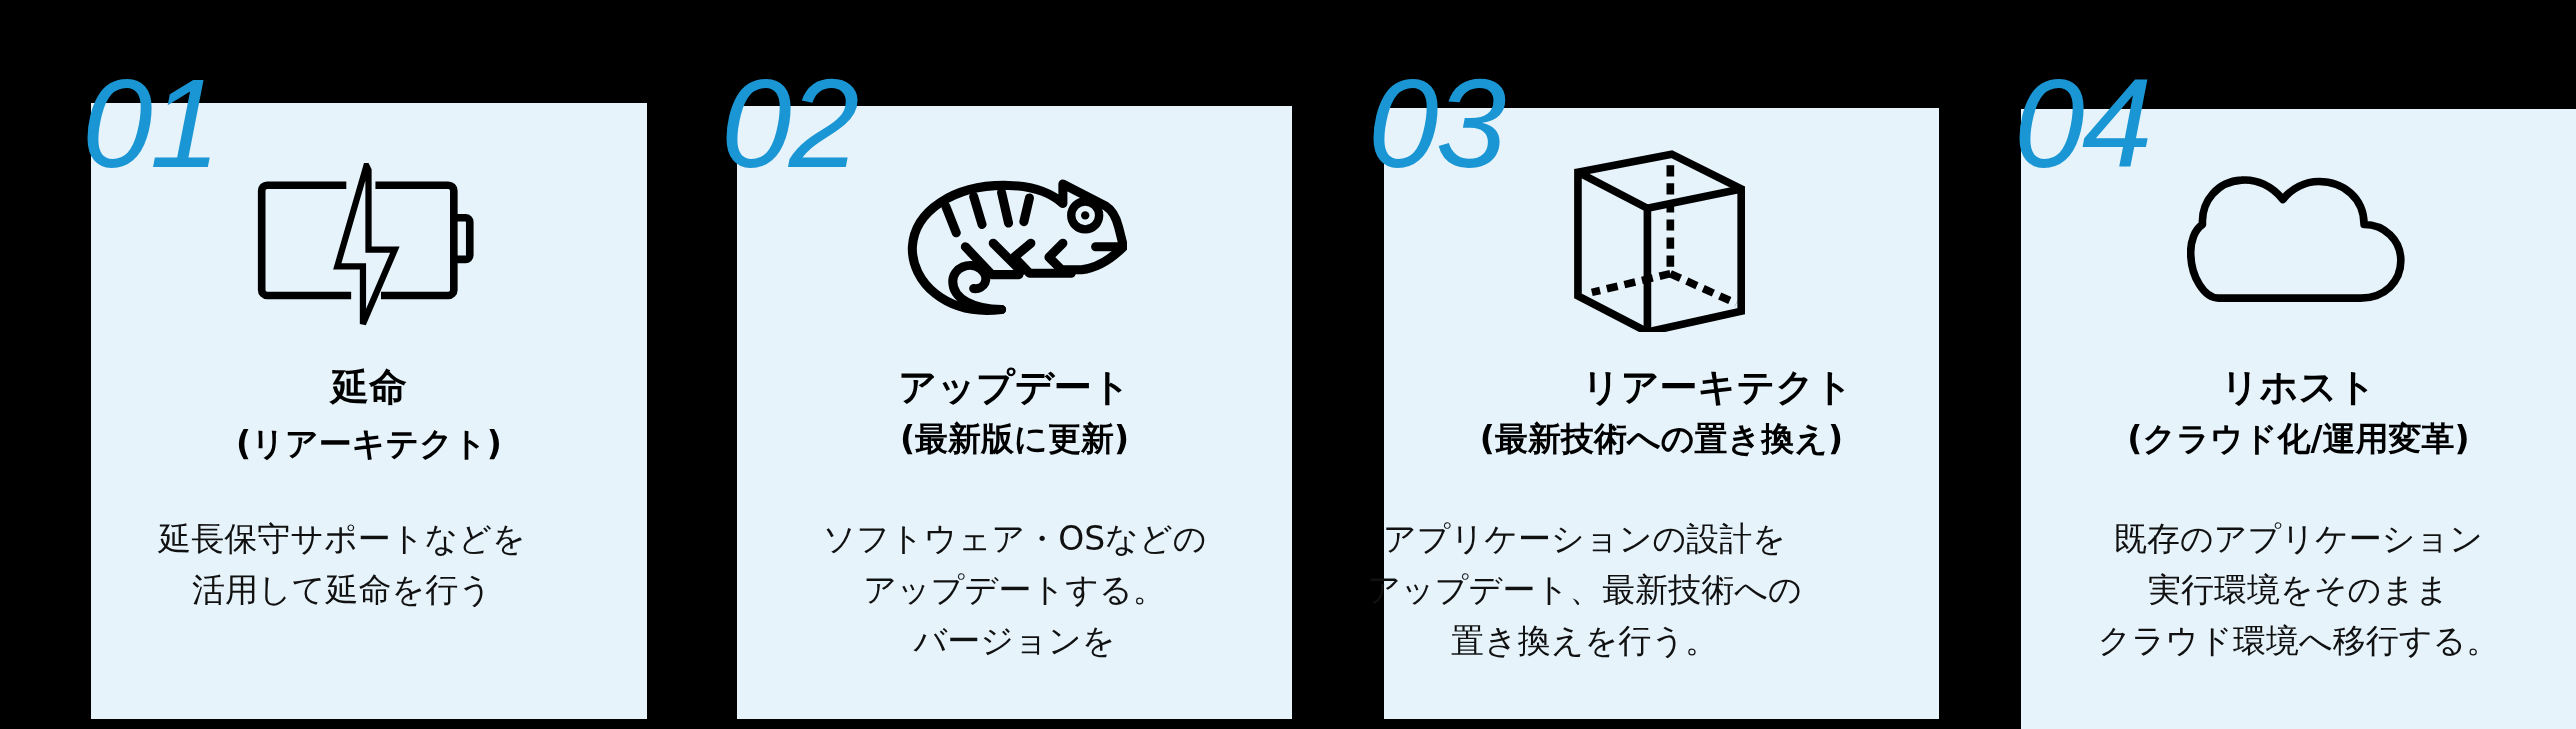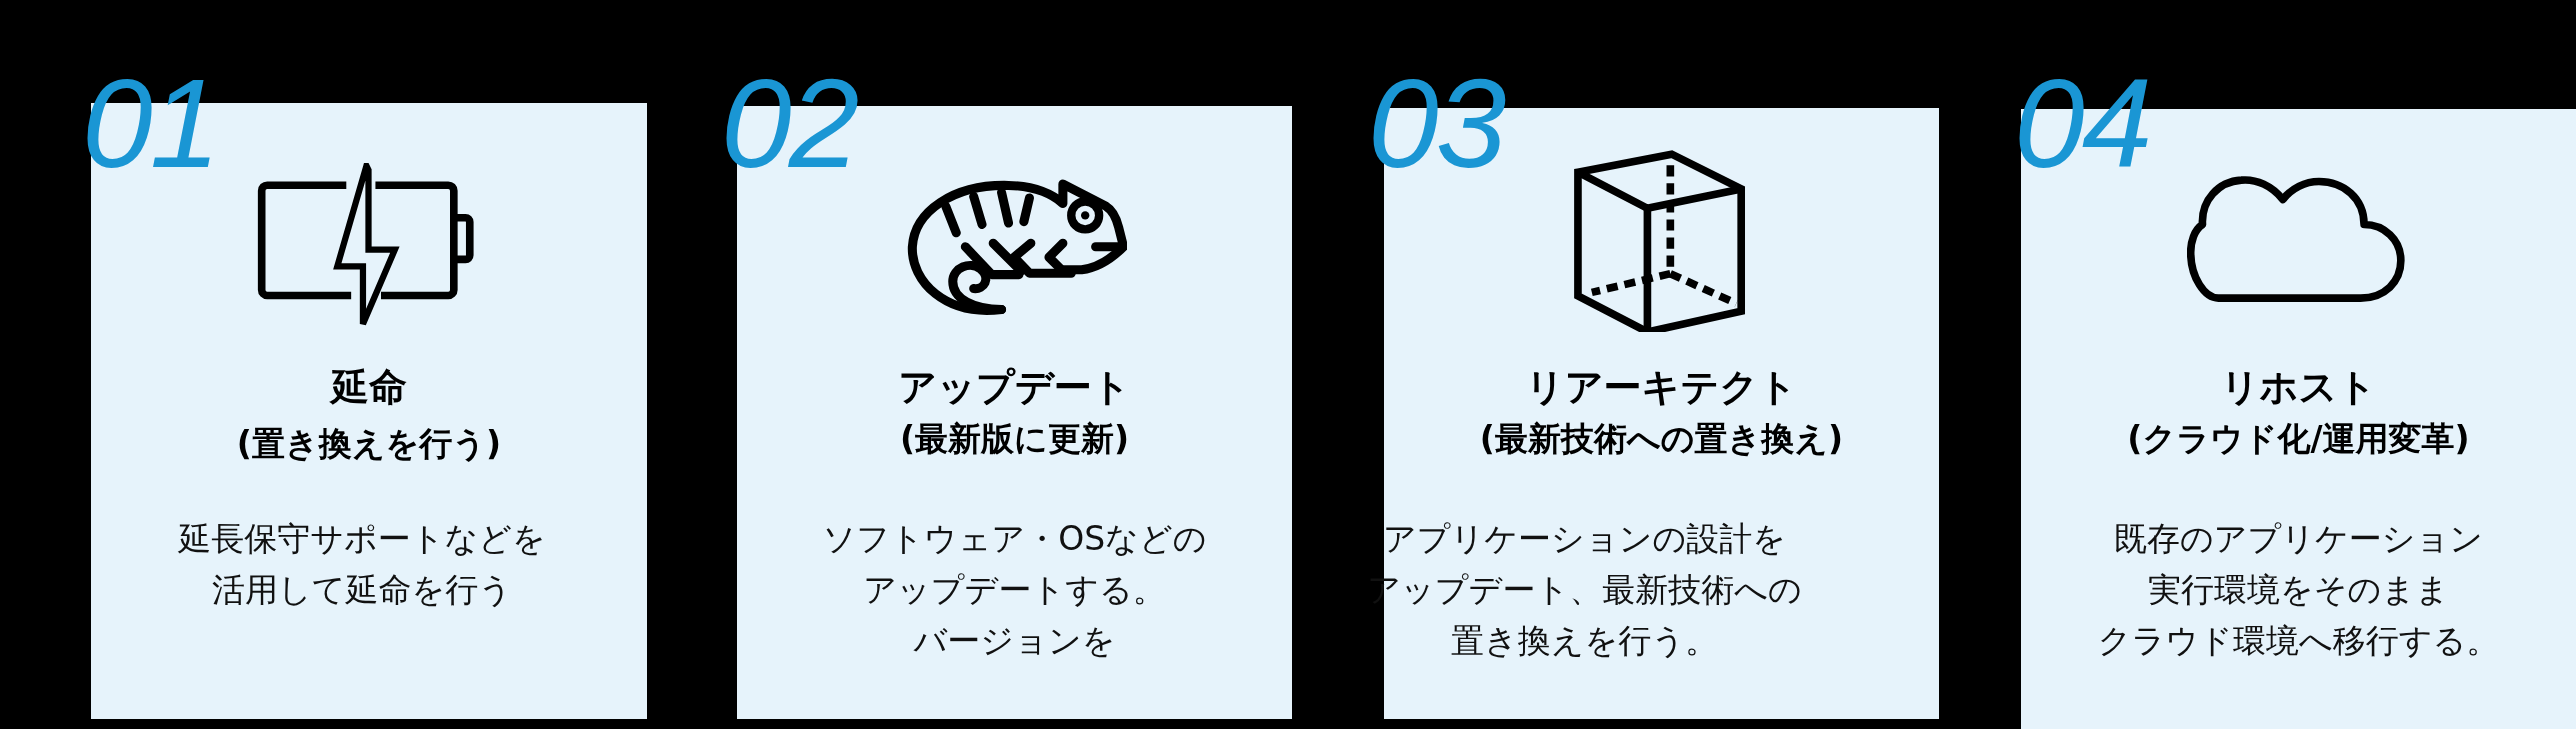--- a/index.html
+++ b/index.html
@@ -38,22 +38,22 @@
 
 <div class="card" style="left:91px; top:103px; width:556px; height:616px;"></div>
 <div class="num" style="left:82px; top:60px;text-align:right;">01</div>
 <svg class="icon" style="left:257px; top:163px;" width="223" height="163" viewBox="0 0 320 235">
   <path d="M128 32 H14 a8 8 0 0 0 -8 8 V183 a8 8 0 0 0 8 8 H135" fill="none" stroke="#000" stroke-width="11"></path>
   <path d="M170 32 H275 a8 8 0 0 1 8 8 V183 a8 8 0 0 1 -8 8 H178" fill="none" stroke="#000" stroke-width="11"></path>
   <path d="M283 79 H300 a6 6 0 0 1 6 6 V133 a6 6 0 0 1 -6 6 H283" fill="none" stroke="#000" stroke-width="11"></path>
   <path d="M157 4 L115 149 H152 V232 L198 125 H160 V10 Z" fill="none" stroke="#000" stroke-width="9" stroke-linejoin="miter"></path>
 </svg>
 <div class="title" style="left:91px; width:556px; top:363px;">延命</div>
-<div class="subtitle" style="left:91px; width:556px; top:424px;">(置き換えを行う)</div>
-<div class="body-text" style="left:108px; width:508px; top:513px;">
+<div class="subtitle" style="left:91px; width:556px; top:424px;">(リアーキテクト)</div>
+<div class="body-text" style="left:88px; width:508px; top:513px;">
   <span>延長保守サポートなどを</span>
   <span>活用して延命を行う</span>
 </div>
 
 <div class="card" style="left:737px; top:106px; width:555px; height:613px;"></div>
 <div class="num" style="left:721px; top:60px;">02</div>
 <svg class="icon" style="left:904px; top:170px;" width="223" height="150" viewBox="0 0 320 215">
   <g fill="none" stroke="#000" stroke-width="13" stroke-linecap="round" stroke-linejoin="round">
     <path d="M140 200 C60 210 10 160 12 110 C15 60 70 20 150 22 C185 23 210 32 228 48 L228 20 L290 52 C300 58 305 70 308 82 L315 110 C300 125 280 140 255 143 H230"></path>
     <path d="M140 200 C100 200 70 185 70 160 C70 140 95 130 110 142 C125 155 115 172 100 170"></path>
@@ -82,21 +82,21 @@
     <path d="M10 32 L145 6 L245 56 L245 232 L110 262 L10 210 Z"></path>
     <path d="M10 32 L110 84 L245 56"></path>
     <path d="M110 84 L110 262"></path>
   </g>
   <g fill="none" stroke="#000" stroke-width="11" stroke-dasharray="16 10">
     <path d="M143 22 L143 178"></path>
     <path d="M143 178 L30 205"></path>
     <path d="M143 178 L238 221"></path>
   </g>
 </svg>
-<div class="title" style="left:1384px; width:555px; top:363px;">リアーキテクト</div>
+<div class="title" style="left:1440px; width:555px; top:363px;">リアーキテクト</div>
 <div class="subtitle" style="left:1384px; width:555px; top:419px;">(最新技術への置き換え)</div>
 <div class="body-text" style="left:1364px; width:441px; top:513px;">
   <span>アプリケーションの設計を</span>
   <span>アップデート、最新技術への</span>
   <span>置き換えを行う。</span>
 </div>
 
 <div class="card" style="left:2021px; top:109px; width:555px; height:621px;"></div>
 <div class="num" style="left:2014px; top:60px;">04</div>
 <svg class="icon" style="left:2187px; top:176px;" width="221" height="129" viewBox="0 0 318 186">

